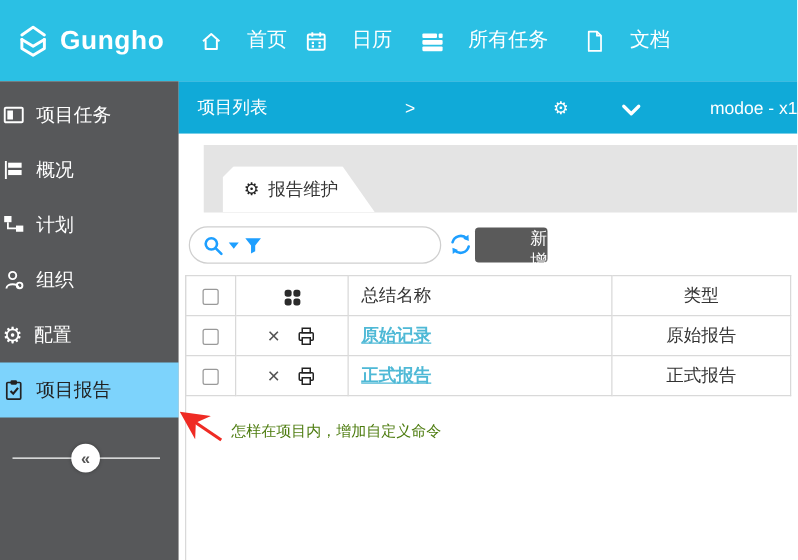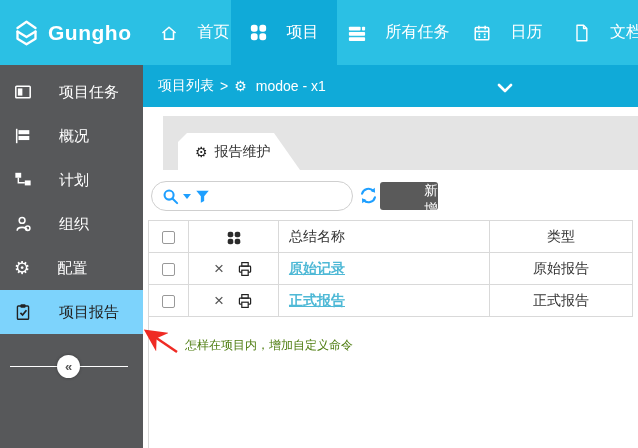--- a/index.html
+++ b/index.html
@@ -12,28 +12,28 @@
   .logo { display:flex; align-items:center; gap:8px; padding-left:13px; width:145px; flex:none; cursor:pointer; }
   .logo-text { color:#fff; font-size:21px; font-weight:bold; letter-spacing:.5px; }
   .nav { position:absolute; left:158px; top:0; height:65px; display:flex; }
   .nav-item { height:65px; display:flex; align-items:center; justify-content:center; gap:20px; color:#fff; font-size:16px; flex:none; cursor:pointer; }
   .nav-item.active { background:#10AAD8; }
   .nav-item svg { flex:none; }
 
   
   .sidebar { position:absolute; left:0; top:65px; width:143px; height:383px; background:#57585A; }
   .side-list { padding-top:5px; }
-  .side-item { height:44px; display:flex; align-items:center; gap:27px; padding-left:14px; color:#fff; font-size:15px; cursor:pointer; }
+  .side-item { height:44px; display:flex; align-items:center; gap:9px; padding-left:2px; color:#fff; font-size:15px; cursor:pointer; }
   .side-item.selected { background:#7dd3fc; color:#222; }
   .collapse-wrap { position:absolute; left:0; top:279px; width:143px; height:44px; }
   .collapse-line { position:absolute; left:10px; right:15px; top:22px; height:1px; background:#fff; }
   .collapse-btn { position:absolute; left:57px; top:11px; width:23px; height:23px; border-radius:50%; background:#fff; color:#555; font-size:13px; font-weight:bold; display:flex; align-items:center; justify-content:center; cursor:pointer; box-shadow:0 0 3px rgba(0,0,0,.35); }
 
   
-  .crumbbar { position:absolute; left:143px; top:65px; width:495px; height:42px; background:#10AAD8; display:flex; align-items:center; color:#fff; font-size:14px; padding-left:15px; }
+  .crumbbar { position:absolute; left:143px; top:65px; width:495px; height:42px; background:#10AAD8; display:flex; align-items:center; color:#fff; font-size:14px; padding-left:15px;justify-content:space-between; }
   .crumbbar .sep { margin:0 6px; }
   .crumbbar .gear { font-size:14px; margin-right:5px; }
   .crumb-caret { position:absolute; left:354px; top:15px; cursor:pointer; }
 
   
   .content { position:absolute; left:143px; top:107px; width:495px; height:341px; background:#fff; }
   .tabband { position:absolute; left:20px; top:9px; width:475px; height:54px; background:#E4E4E4; }
   .tab { position:absolute; left:15px; top:17px; height:37px; width:122px; background:#fff; display:flex; align-items:center; gap:7px; padding-left:17px; font-size:14px; color:#333; cursor:pointer; clip-path:polygon(0 9px, 9px 0, calc(100% - 26px) 0, 100% 100%, 0 100%); }
   .tab .gear { font-size:14px; color:#222; }
 
@@ -77,53 +77,42 @@
     <div class="nav">
       <div class="nav-item" style="width:73px;">
         <span style="display:inline-flex;">
           <svg width="18" height="18" viewBox="0 0 22 22" fill="none" stroke="#fff" stroke-width="1.9" stroke-linejoin="round">
             <path d="M3 11 L11 4 L19 11"></path>
               <path d="M5.5 9.5 V18.5 H16.5 V9.5"></path>
           </svg>
         </span>
         <span>首页</span>
       </div>
-      <div class="nav-item active" style="width:106px;">
-        <span style="display:inline-flex;">
-          <svg width="17" height="17" viewBox="0 0 20 20" fill="#fff">
-            <rect x="1" y="1" width="8" height="8" rx="3.2"></rect>
-              <rect x="11" y="1" width="8" height="8" rx="3.2"></rect>
-            <rect x="1" y="11" width="8" height="8" rx="3.2"></rect>
-              <rect x="11" y="11" width="8" height="8" rx="3.2"></rect>
-          </svg>
-        </span>
-        <span>项目</span>
-      </div>
-      <div class="nav-item" style="width:123px;">
-        <span style="display:inline-flex;">
-          <svg width="18" height="18" viewBox="0 0 20 20" fill="#fff">
-            <rect x="1" y="3" width="13" height="4.2" rx="1"></rect>
-              <rect x="15.5" y="3" width="3.5" height="4.2" rx="1"></rect>
-            <rect x="1" y="8.8" width="18" height="4.2" rx="1"></rect>
-              <rect x="1" y="14.6" width="18" height="4.2" rx="1"></rect>
-          </svg>
-        </span>
-        <span>所有任务</span>
-      </div>
       <div class="nav-item" style="width:95px;">
         <span style="display:inline-flex;">
           <svg width="18" height="18" viewBox="0 0 20 20" fill="none" stroke="#fff" stroke-width="1.7">
             <rect x="2.5" y="4" width="15" height="13.5" rx="1.2"></rect>
             <path d="M2.5 8.3 H17.5"></path>
               <path d="M6.5 2 V6"></path>
               <path d="M13.5 2 V6"></path>
             <path d="M6 11.5 H8 M12 11.5 H14 M6 14.5 H8 M12 14.5 H14" stroke-width="1.9"></path>
           </svg>
         </span>
         <span>日历</span>
+      </div>
+      <div class="nav-item" style="width:123px;">
+        <span style="display:inline-flex;">
+          <svg width="18" height="18" viewBox="0 0 20 20" fill="#fff">
+            <rect x="1" y="3" width="13" height="4.2" rx="1"></rect>
+              <rect x="15.5" y="3" width="3.5" height="4.2" rx="1"></rect>
+            <rect x="1" y="8.8" width="18" height="4.2" rx="1"></rect>
+              <rect x="1" y="14.6" width="18" height="4.2" rx="1"></rect>
+          </svg>
+        </span>
+        <span>所有任务</span>
       </div>
       <div class="nav-item" style="width:105px;">
         <span style="display:inline-flex;">
           <svg width="17" height="18" viewBox="0 0 20 22" fill="none" stroke="#fff" stroke-width="1.7" stroke-linejoin="round">
             <path d="M4.5 1.5 H12.5 L16.5 5.5 V20.5 H4.5 Z"></path>
               <path d="M12.5 1.5 V5.5 H16.5"></path>
           </svg>
         </span>
         <span>文档</span>
       </div>

